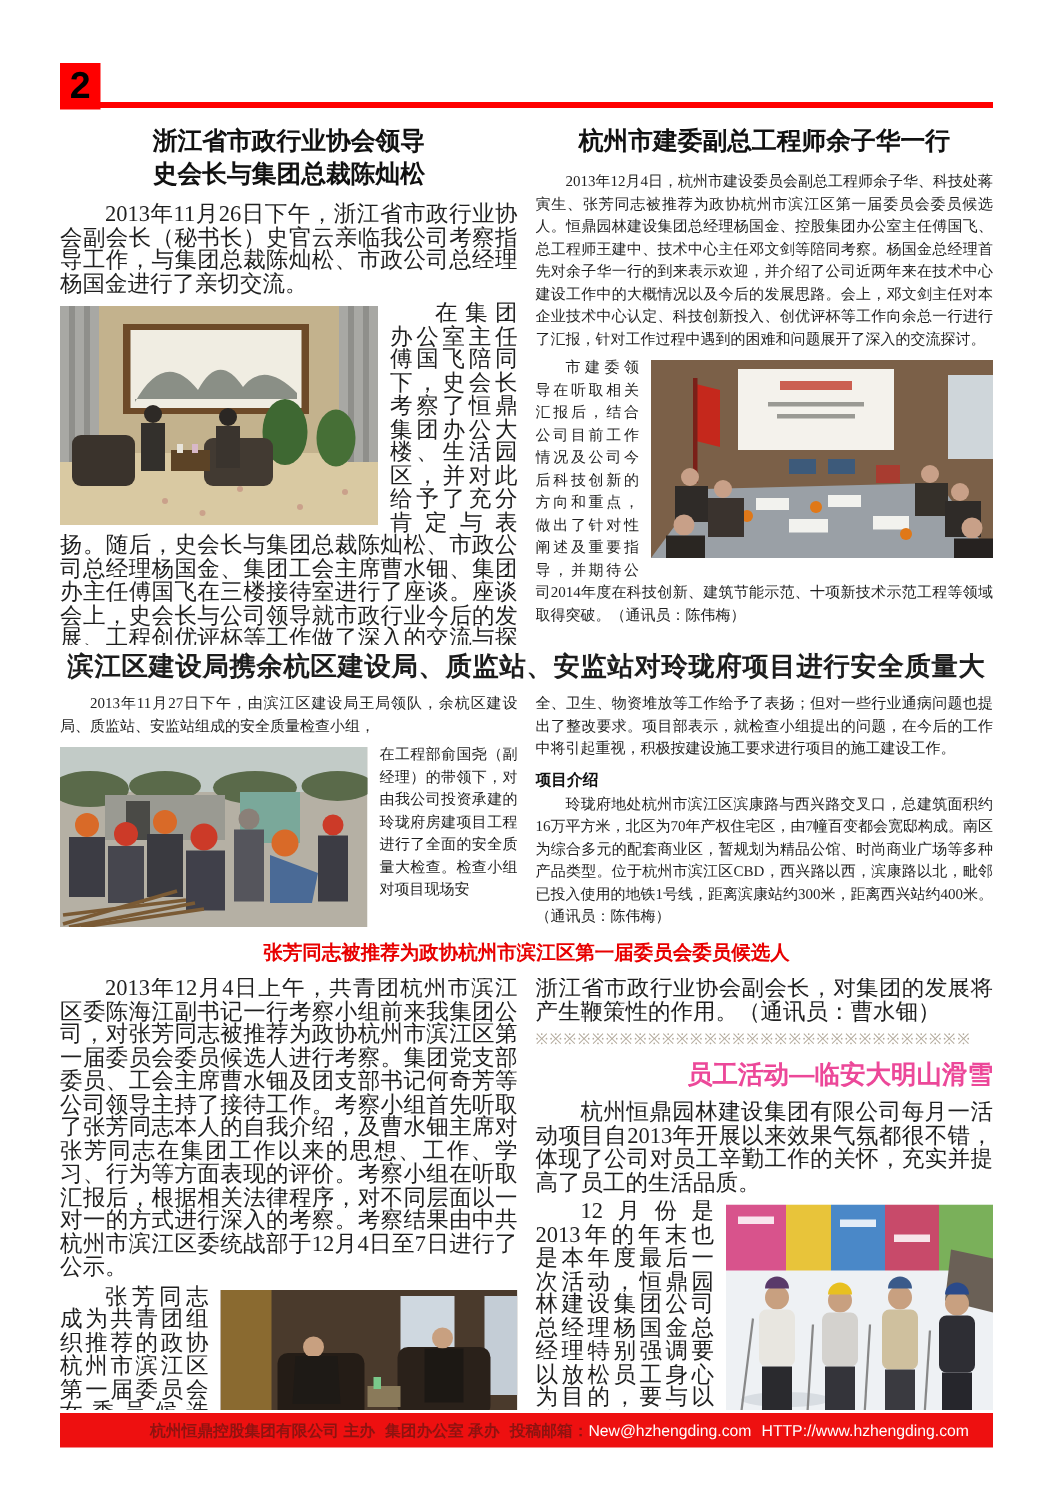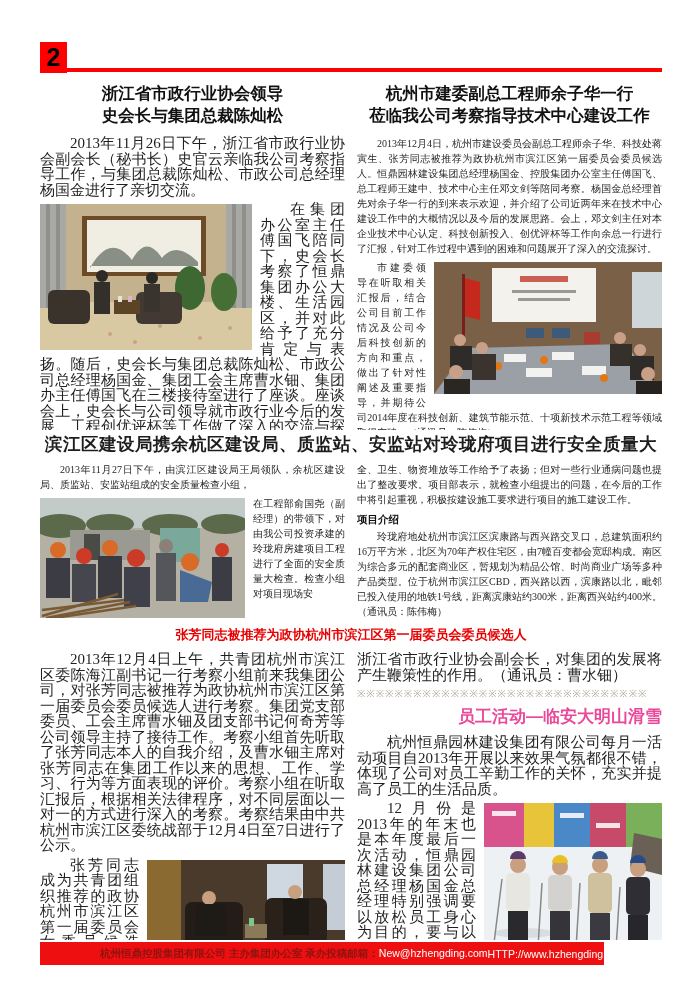--- a/index.html
+++ b/index.html
@@ -28,21 +28,21 @@
   .indent{text-indent:2em;}
   .tight p.body, p.tight{font-size:10px;line-height:15px;}
   h4.sub-head{margin:6px 0 2px 0;font-size:10.5px;font-weight:bold;color:#111;}
   .divider{margin:2px 0;font-size:10px;line-height:14px;color:#b3aa9c;white-space:nowrap;
            overflow:hidden;letter-spacing:1px;}
   
   .photo{display:block;}
   .fl{float:left;margin:2px 8px 2px 0;}
   .fr{float:right;margin:2px 0 2px 8px;}
   
-  .footer{position:absolute;left:40px;top:942px;width:564px;height:23px;background:#ee1010;
+  .footer{position:absolute;left:40px;top:942px;width:622px;height:23px;background:#ee1010;
           display:flex;align-items:center;justify-content:space-between;
           padding:0 16px 0 60px;box-sizing:border-box;
           font-family:"Liberation Sans",sans-serif;font-size:10.5px;white-space:nowrap;}
   .footer .dark{color:#8e1310;font-weight:bold;}
   .footer .light{color:#ffffff;}
 </style>
 </head>
 <body>
 
 <div class="page">
@@ -89,21 +89,20 @@
         <rect x="74" y="96" width="26" height="14" fill="#5c4326"></rect>
         <rect x="78" y="92" width="4" height="6" fill="#e8e4da"></rect>
           <rect x="88" y="92" width="4" height="6" fill="#d8b8c8"></rect>
       </svg>
       <p class="body indent">在集团办公室主任傅国飞陪同下，史会长考察了恒鼎集团办公大楼、生活园区，并对此给予了充分肯定与表扬。随后，史会长与集团总裁陈灿松、市政公司总经理杨国金、集团工会主席曹水钿、集团办主任傅国飞在三楼接待室进行了座谈。座谈会上，史会长与公司领导就市政行业今后的发展、工程创优评杯等工作做了深入的交流与探讨。公司领导表示，在今后的工作中将会认真履行行业协会成员职责，积极参与协会各项活动，为推进浙江省市政行业的健康发展再接再厉，努力创建更多优质市政工程。（通讯员：余鑫炜）</p>
     </div>
 
     <div class="col tight">
       <h3 class="art-title">
         <div>杭州市建委副总工程师余子华一行</div>
-        <div>莅临我公司考察指导技术中心建设工作</div>
       </h3>
       <p class="body indent">2013年12月4日，杭州市建设委员会副总工程师余子华、科技处蒋寅生、张芳同志被推荐为政协杭州市滨江区第一届委员会委员候选人。恒鼎园林建设集团总经理杨国金、控股集团办公室主任傅国飞、总工程师王建中、技术中心主任邓文剑等陪同考察。杨国金总经理首先对余子华一行的到来表示欢迎，并介绍了公司近两年来在技术中心建设工作中的大概情况以及今后的发展思路。会上，邓文剑主任对本企业技术中心认定、科技创新投入、创优评杯等工作向余总一行进行了汇报，针对工作过程中遇到的困难和问题展开了深入的交流探讨。</p>
       <svg class="photo fr" width="228" height="132" viewBox="0 0 228 132">
         <rect width="228" height="132" fill="#7b6048"></rect>
         <rect x="58" y="6" width="104" height="54" fill="#f4f2ec"></rect>
         <rect x="86" y="14" width="48" height="6" fill="#c0392b" opacity="0.8"></rect>
         <rect x="78" y="28" width="64" height="3" fill="#9a9a94"></rect>
           <rect x="84" y="36" width="52" height="3" fill="#9a9a94"></rect>
         <path d="M30 16 L46 20 L46 58 L30 54 Z" fill="#c5281c"></path>
           <rect x="28" y="12" width="3" height="70" fill="#7a2018"></rect>

